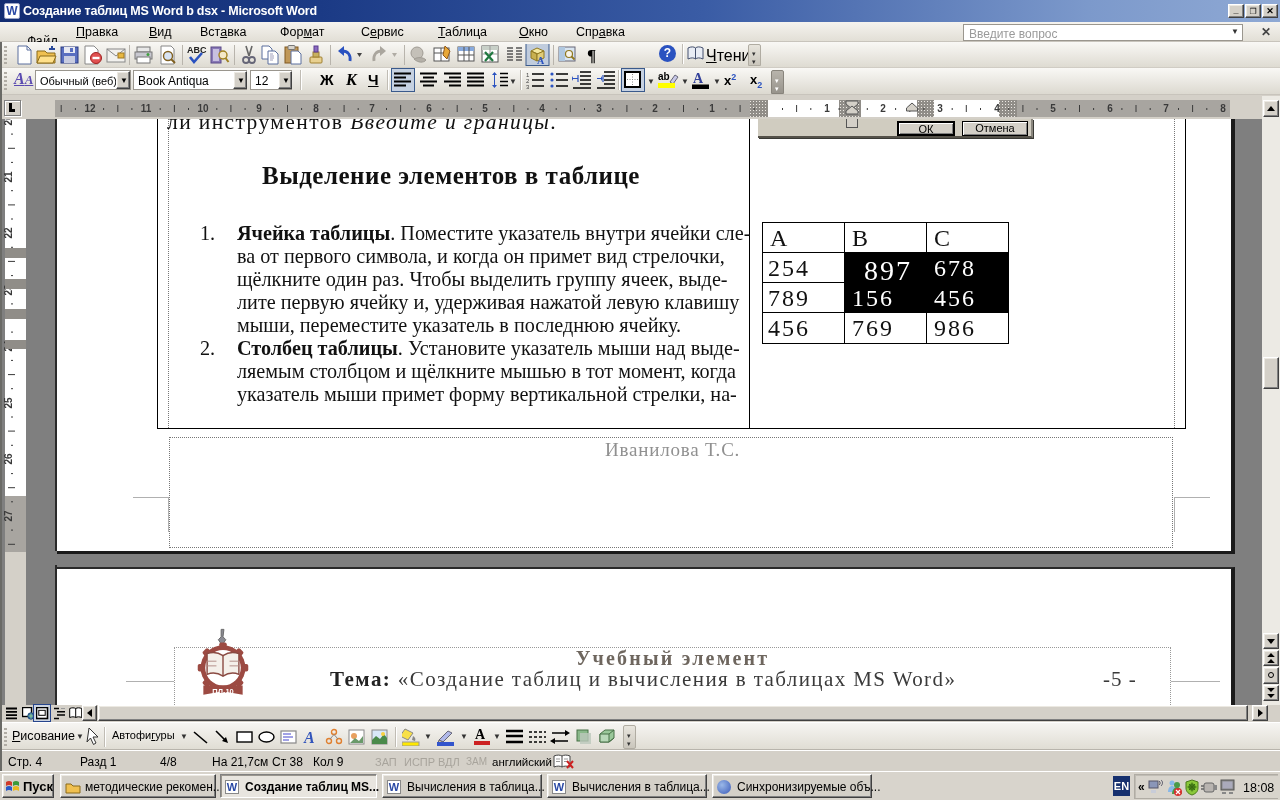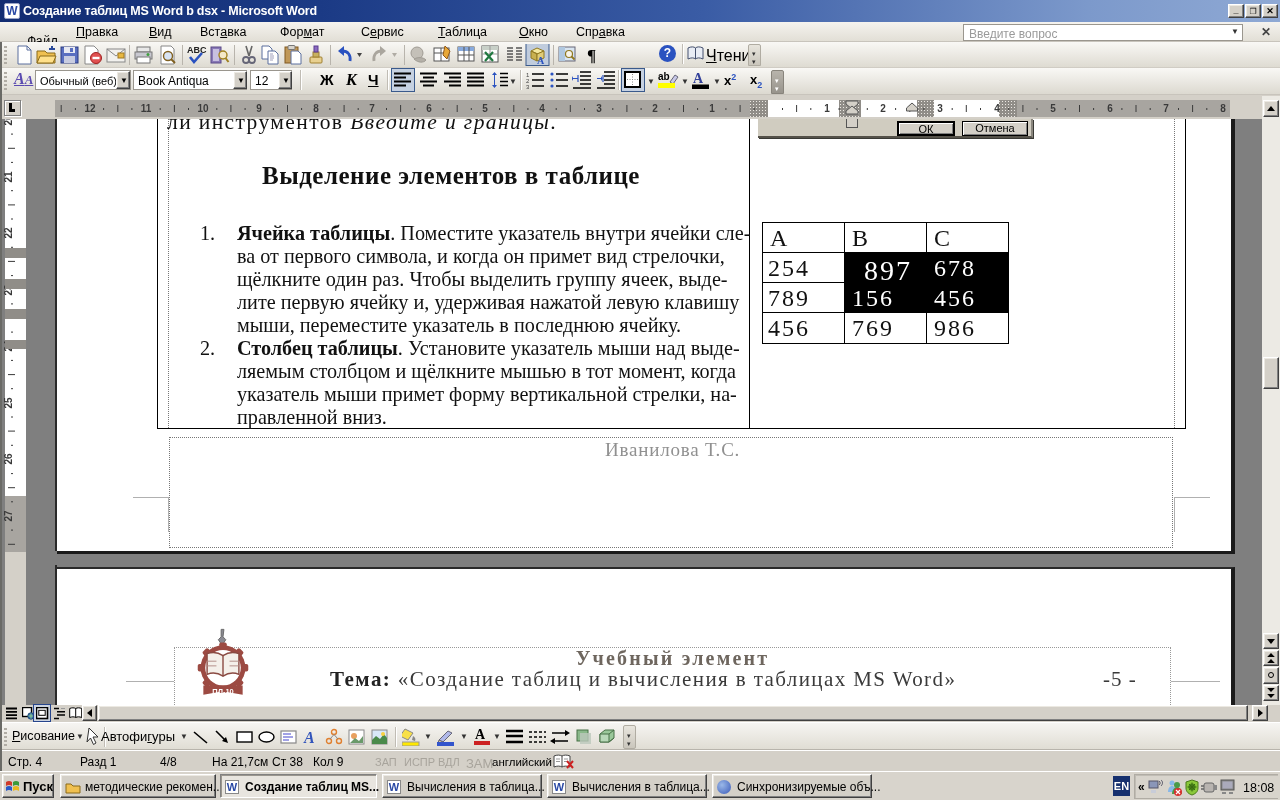--- a/index.html
+++ b/index.html
@@ -415,21 +415,20 @@
 
     <div class="abs ser" id="list1" style="left:180px;top:103px;width:510px;font-size:20.2px;line-height:23px;color:#111;">
       <div style="white-space:nowrap;text-align:right;"><b>Ячейка таблицы</b>. Поместите указатель внутри ячейки сле-</div>
       <div style="white-space:nowrap;">ва от первого символа, и когда он примет вид стрелочки,</div>
       <div style="white-space:nowrap;">щёлкните один раз. Чтобы выделить группу ячеек, выде-</div>
       <div style="white-space:nowrap;">лите первую ячейку и, удерживая нажатой левую клавишу</div>
       <div style="white-space:nowrap;">мыши, переместите указатель в последнюю ячейку.</div>
       <div style="white-space:nowrap;"><b>Столбец таблицы</b>. Установите указатель мыши над выде-</div>
       <div style="white-space:nowrap;">ляемым столбцом и щёлкните мышью в тот момент, когда</div>
       <div style="white-space:nowrap;">указатель мыши примет форму вертикальной стрелки, на-</div>
-      <div style="white-space:nowrap;">правленной вниз.</div>
     </div>
     <div class="abs ser" style="left:143px;top:103px;font-size:20.2px;line-height:23px;color:#111;">1.</div>
     <div class="abs ser" style="left:143px;top:218px;font-size:20.2px;line-height:23px;color:#111;">2.</div>
 
     <div class="abs" id="abctable" style="left:705px;top:103px;width:247px;height:122px;">
       <div class="abs" style="left:0;top:0;width:247px;height:122px;border:1px solid #000;"></div>
       <div class="abs" style="left:82px;top:0;width:1px;height:122px;background:#000;"></div>
       <div class="abs" style="left:164px;top:0;width:1px;height:122px;background:#000;"></div>
       <div class="abs" style="left:0;top:30px;width:247px;height:1px;background:#000;"></div>
       <div class="abs" style="left:0;top:60px;width:247px;height:1px;background:#000;"></div>
@@ -563,21 +562,21 @@
 
 <div class="abs" id="drawbar" style="left:0;top:722px;width:1280px;height:28px;
   background:linear-gradient(#f6f5f2,#e0ddd4);border-top:1px solid #fff;border-bottom:1px solid #b8b4ac;">
   <div class="abs" style="left:4px;top:5px;width:3px;height:18px;background:repeating-linear-gradient(#b0aca4 0 2px,transparent 2px 4px);"></div>
   <span class="abs" style="left:12px;top:6px;font-size:12.5px;"><u>Р</u>исование</span>
   <span class="abs" style="left:76px;top:9px;font-size:8px;color:#333;">▼</span>
   <svg class="abs" style="left:85px;top:4px;" width="16" height="18">
       <path d="M4 1l9 9-5 0 3 6-2.5 1.5-3-6.5-3.5 4z" fill="#fff" stroke="#333"></path>
     </svg>
   <div class="abs sep" style="left:104px;top:4px;height:20px;"></div>
-  <span class="abs" style="left:101px;top:6px;font-size:13px;">Автофи<u>г</u>уры</span>
+  <span class="abs" style="left:112px;top:6px;font-size:11px;">Автофи<u>г</u>уры</span>
   <span class="abs" style="left:180px;top:9px;font-size:8px;color:#333;">▼</span>
   <svg class="abs" style="left:192px;top:5px;" width="18" height="18">
       <path d="M2 4L15 15" stroke="#000" stroke-width="1.6"></path>
     </svg>
   <svg class="abs" style="left:214px;top:5px;" width="18" height="18">
       <path d="M2 3l10 10" stroke="#000" stroke-width="1.6"></path>
       <path d="M14 15l-6-2 4-4z" fill="#000"></path>
     </svg>
   <svg class="abs" style="left:236px;top:5px;" width="18" height="18">
       <rect x="1" y="4" width="15" height="10" fill="#fff" stroke="#000" stroke-width="1.4"></rect>
@@ -652,21 +651,21 @@
 <div class="abs" id="statusbar" style="left:0;top:750px;width:1280px;height:21px;background:#d4d0c8;font-size:12px;border-top:1px solid #fff;">
   <span class="abs" style="left:8px;top:4px;">Стр. 4</span>
   <span class="abs" style="left:80px;top:4px;">Разд 1</span>
   <span class="abs" style="left:160px;top:4px;">4/8</span>
   <span class="abs" style="left:212px;top:4px;">На 21,7см</span>
   <span class="abs" style="left:272px;top:4px;">Ст 38</span>
   <span class="abs" style="left:313px;top:4px;">Кол 9</span>
   <span class="abs" style="left:375px;top:5px;color:#a8a49c;font-size:11px;">ЗАП</span>
   <span class="abs" style="left:404px;top:5px;color:#a8a49c;font-size:11px;">ИСПР</span>
   <span class="abs" style="left:438px;top:5px;color:#a8a49c;font-size:11px;">ВДЛ</span>
-  <span class="abs" style="left:466px;top:5px;color:#a8a49c;font-size:13px;">ЗАМ</span>
+  <span class="abs" style="left:466px;top:5px;color:#a8a49c;font-size:10px;">ЗАМ</span>
   <span class="abs" style="left:492px;top:5px;font-size:11.5px;">английский</span>
   <svg class="abs" style="left:553px;top:2px;" width="22" height="17">
       <path d="M1 3c3-1.2 6-1.2 8 0c2-1.2 5-1.2 8 0v11c-3-1.2-6-1.2-8 0c-2-1.2-5-1.2-8 0z" fill="#fff" stroke="#444"></path>
       <path d="M9 3v11" stroke="#444"></path>
       <path d="M3 6h4M3 8.5h4M11 6h4M11 8.5h4" stroke="#999"></path>
       <path d="M14 8l6 7M20 8l-6 7" stroke="#cc2020" stroke-width="2"></path>
     </svg>
 </div>
 
 <div class="abs" id="taskbar" style="left:0;top:771px;width:1280px;height:29px;background:#d8d4cc;border-top:1px solid #fff;">

